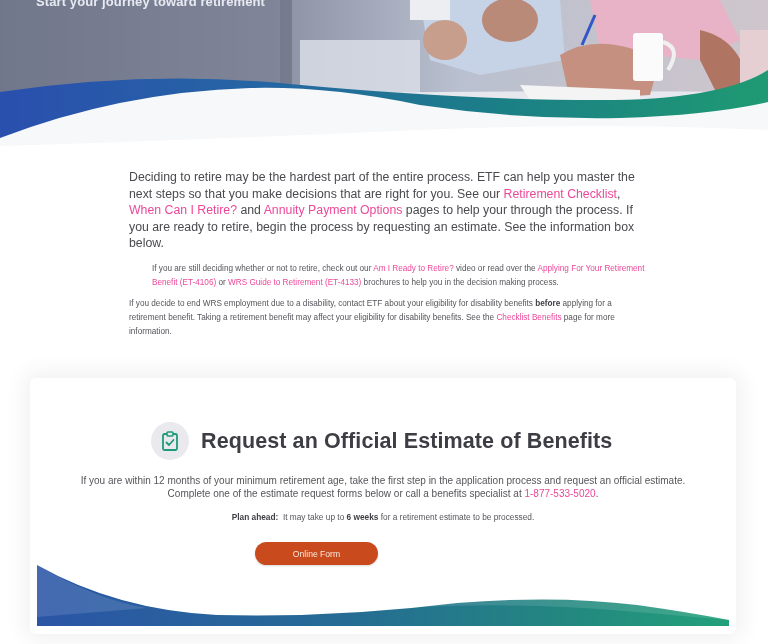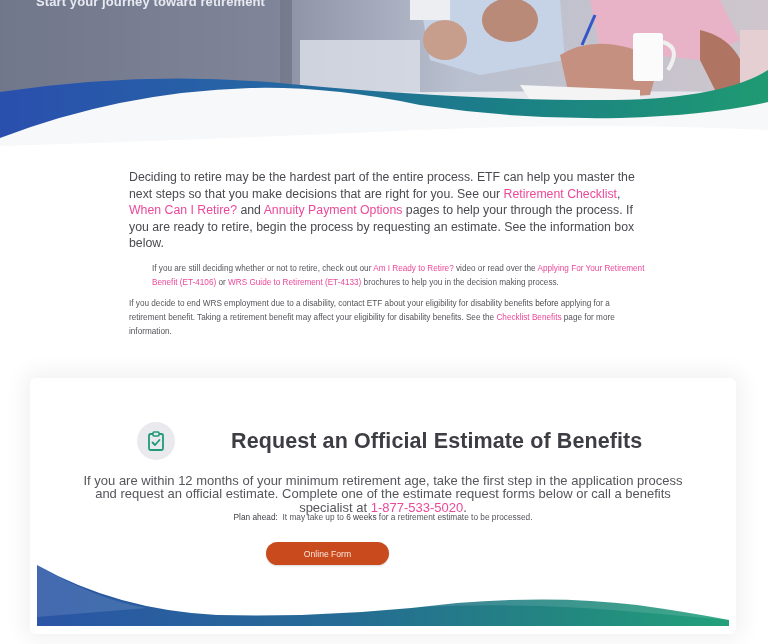--- a/index.html
+++ b/index.html
@@ -11,31 +11,31 @@
   .hero-photo { position: absolute; inset: 0; }
   .hero-subtitle { position: absolute; left: 36px; top: -6px; font-size: 13px; color: #e8eaf2; letter-spacing: 0.1px; }
 
   
   .intro { position: absolute; left: 129px; top: 169px; width: 512px; }
   .lead { font-size: 12.3px; line-height: 16.6px; color: #4a4a50; }
   .small { font-size: 8.2px; line-height: 13.8px; color: #55555b; margin-top: 8px; }
   .small.p1 { position: absolute; top: 78px; left: 8px; width: 512px; margin: 15px; }
   .small.p2 { position: absolute; top: 128px; left: 0; width: 512px; margin: 0; }
   a.link { color: #ec4899; text-decoration: none; }
-  b.strong { font-weight: normal; color: #3e3e44; }
+  b.strong { font-weight: bold; color: #3e3e44; }
 
   
   .card-shadow { position: absolute; left: 30px; top: 378px; width: 706px; height: 256px; border-radius: 6px; box-shadow: 0 0 22px 6px rgba(0,0,0,0.06); }
   .card { position: absolute; left: 37px; top: 385px; width: 692px; height: 241px; background: #ffffff; overflow: hidden; }
-  .card-head { position: absolute; left: 100px; top: 37px; height: 38px; display: flex; align-items: center; gap: 44px; }
+  .card-head { position: absolute; left: 114px; top: 37px; height: 38px; display: flex; align-items: center; }
   .icon-circle { width: 38px; height: 38px; border-radius: 50%; background: #e9e9ee; display: flex; align-items: center; justify-content: center; }
   .card-title { margin-left: 12px; font-size: 21.5px; font-weight: bold; color: #3d3d44; letter-spacing: 0.1px; white-space: nowrap; }
-  .card-desc { position: absolute; left: 40px; top: 89px; width: 612px; text-align: center; font-size: 13px; line-height: 13.4px; color: #55555b; }
+  .card-desc { position: absolute; left: 40px; top: 89px; width: 612px; text-align: center; font-size: 10px; line-height: 13.4px; color: #55555b; }
   .card-plan { position: absolute; left: 40px; top: 126px; width: 612px; text-align: center; font-size: 8.3px; line-height: 13px; color: #55555b; }
-  .btn-row { position: absolute; left: 229px; top: 157px; display: flex; gap: 3px; }
+  .btn-row { position: absolute; left: 218px; top: 157px; display: flex; gap: 3px; }
   .btn { width: 123px; height: 23px; border-radius: 12px; background: #c94a1c; color: #fbe6dc; font-size: 8.6px; border: none; display: flex; align-items: center; justify-content: center; box-shadow: 0 1px 2px rgba(0,0,0,0.15); cursor: pointer; }
   .card-wave { position: absolute; left: 0; top: 175px; width: 692px; height: 66px; }
 </style>
 </head>
 <body>
 
 <div class="hero">
   <svg class="hero-photo" width="768" height="150" viewBox="0 0 768 150">
     <defs>
       <linearGradient id="bgGrad" x1="0" y1="0" x2="1" y2="0">

